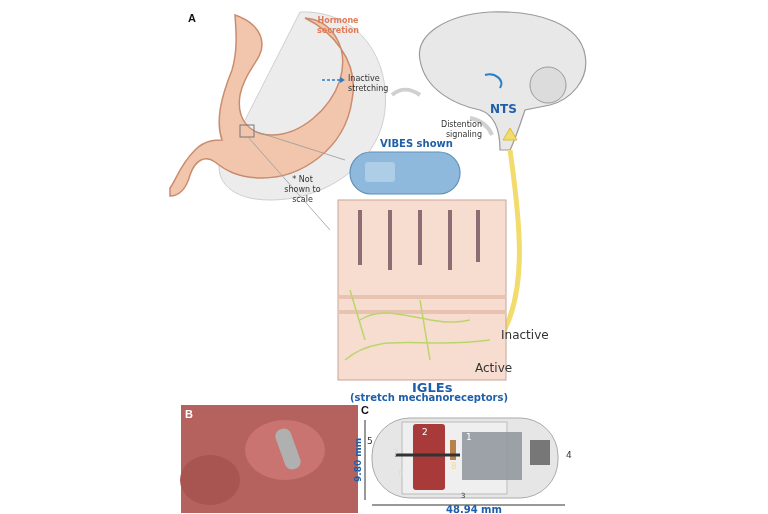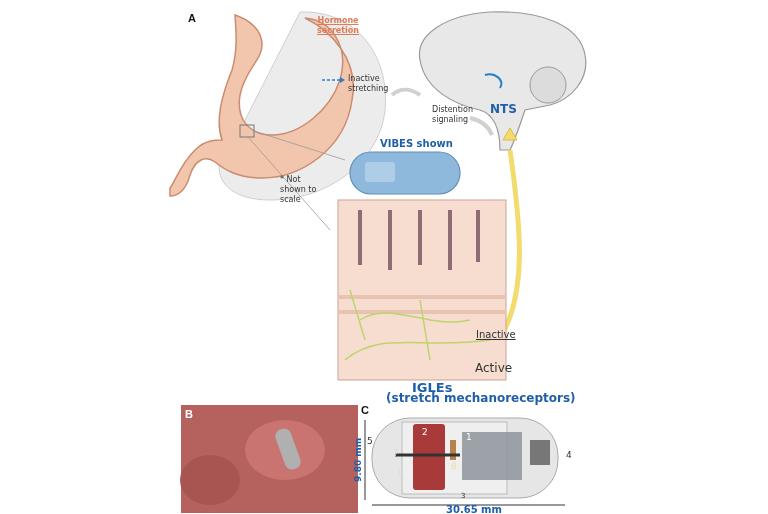--- a/index.html
+++ b/index.html
@@ -1,20 +1,20 @@
 <!DOCTYPE html>
 <html><head>
 <meta charset="utf-8">
 <style>
   html,body{margin:0;padding:0;background:#fff;}
   body{width:768px;height:514px;position:relative;overflow:hidden;font-family:"DejaVu Sans",sans-serif;}
   .lbl{position:absolute;font-size:8px;color:#333;line-height:10px;}
   .panel-letter{position:absolute;font-weight:bold;font-size:11px;color:#111;font-family:"Liberation Sans",sans-serif;}
   .blue{color:#1f5fa8;font-weight:bold;}
-  .orange{color:#e07b5a;font-weight:bold;text-decoration:underline;}
+  .orange{color:#e07b5a;font-weight:bold;}
   svg{position:absolute;left:0;top:0;}
 </style>
 </head>
 <body>
 
 <svg width="768" height="514">
 
   <path d="M300 12 C360 10 390 60 385 110 C380 160 330 200 270 200 C230 200 215 180 220 160 L240 130 Z" fill="#ececec" stroke="#cfcfcf"></path>
 
   <path d="M235 15 C250 20 262 30 262 45 C262 60 245 70 240 95 C236 120 250 135 272 135 C300 135 330 110 340 80 C350 45 330 20 305 18 C330 30 360 60 352 100 C345 150 300 178 262 178 C238 178 225 170 215 162 C205 155 195 160 190 175 C186 190 178 196 170 196 L170 188 C176 180 180 165 195 150 C205 140 215 140 222 140 C215 120 222 95 232 70 C238 50 236 30 235 15 Z" fill="#f2c6ad" stroke="#c98c6e" stroke-width="1.5"></path>
@@ -69,34 +69,34 @@
   <line x1="395" y1="455" x2="460" y2="455" stroke="#333" stroke-width="3"></line>
   <rect x="530" y="440" width="20" height="25" fill="#777"></rect>
 
   <line x1="365" y1="420" x2="365" y2="500" stroke="#333"></line>
   <line x1="372" y1="505" x2="565" y2="505" stroke="#333"></line>
 </svg>
 
 <div class="panel-letter" style="left:188px;top:12px;">A</div>
 <div class="lbl orange" style="left:313px;top:16px;width:50px;text-align:center;">Hormone secretion</div>
 <div class="lbl" style="left:348px;top:74px;width:48px;">Inactive stretching</div>
-<div class="lbl" style="left:432px;top:105px;width:50px;text-align:left;">Distention signaling</div>
+<div class="lbl" style="left:432px;top:120px;width:50px;text-align:right;">Distention signaling</div>
 <div class="lbl blue" style="left:490px;top:104px;font-size:12px;">NTS</div>
 <div class="lbl blue" style="left:380px;top:139px;font-size:10px;">VIBES shown</div>
-<div class="lbl" style="left:280px;top:175px;width:45px;text-align:left;">* Not shown to scale</div>
-<div class="lbl" style="left:476px;top:330px;font-size:10px;text-decoration:underline;">Inactive</div>
+<div class="lbl" style="left:280px;top:175px;width:45px;text-align:center;">* Not shown to scale</div>
+<div class="lbl" style="left:501px;top:330px;font-size:12px;">Inactive</div>
 <div class="lbl" style="left:475px;top:363px;font-size:12px;">Active</div>
 <div class="lbl blue" style="left:412px;top:383px;font-size:13px;">IGLEs</div>
-<div class="lbl blue" style="left:386px;top:393px;font-size:12px;">(stretch mechanoreceptors)</div>
+<div class="lbl blue" style="left:350px;top:393px;font-size:10px;">(stretch mechanoreceptors)</div>
 
 <div class="panel-letter" style="left:185px;top:408px;color:#fff;">B</div>
 <div class="panel-letter" style="left:361px;top:404px;">C</div>
 
 <div class="lbl blue" style="left:336px;top:455px;font-size:9px;transform:rotate(-90deg);transform-origin:center;white-space:nowrap;">9.80 mm</div>
-<div class="lbl blue" style="left:446px;top:505px;font-size:10px;">30.65 mm</div>
+<div class="lbl blue" style="left:446px;top:505px;font-size:10px;">48.94 mm</div>
 
 <div class="lbl" style="left:422px;top:427px;color:#fff;font-size:9px;">2</div>
 <div class="lbl" style="left:466px;top:432px;color:#fff;font-size:9px;">1</div>
 <div class="lbl" style="left:461px;top:491px;font-size:7px;">3</div>
 <div class="lbl" style="left:566px;top:450px;font-size:9px;">4</div>
 <div class="lbl" style="left:367px;top:436px;font-size:9px;">5</div>
 <div class="lbl" style="left:398px;top:468px;color:#ddd;font-size:9px;">6</div>
 <div class="lbl" style="left:393px;top:448px;color:#ddd;font-size:9px;">7</div>
 <div class="lbl" style="left:451px;top:461px;color:#f5d9a0;font-size:9px;">8</div>
 

